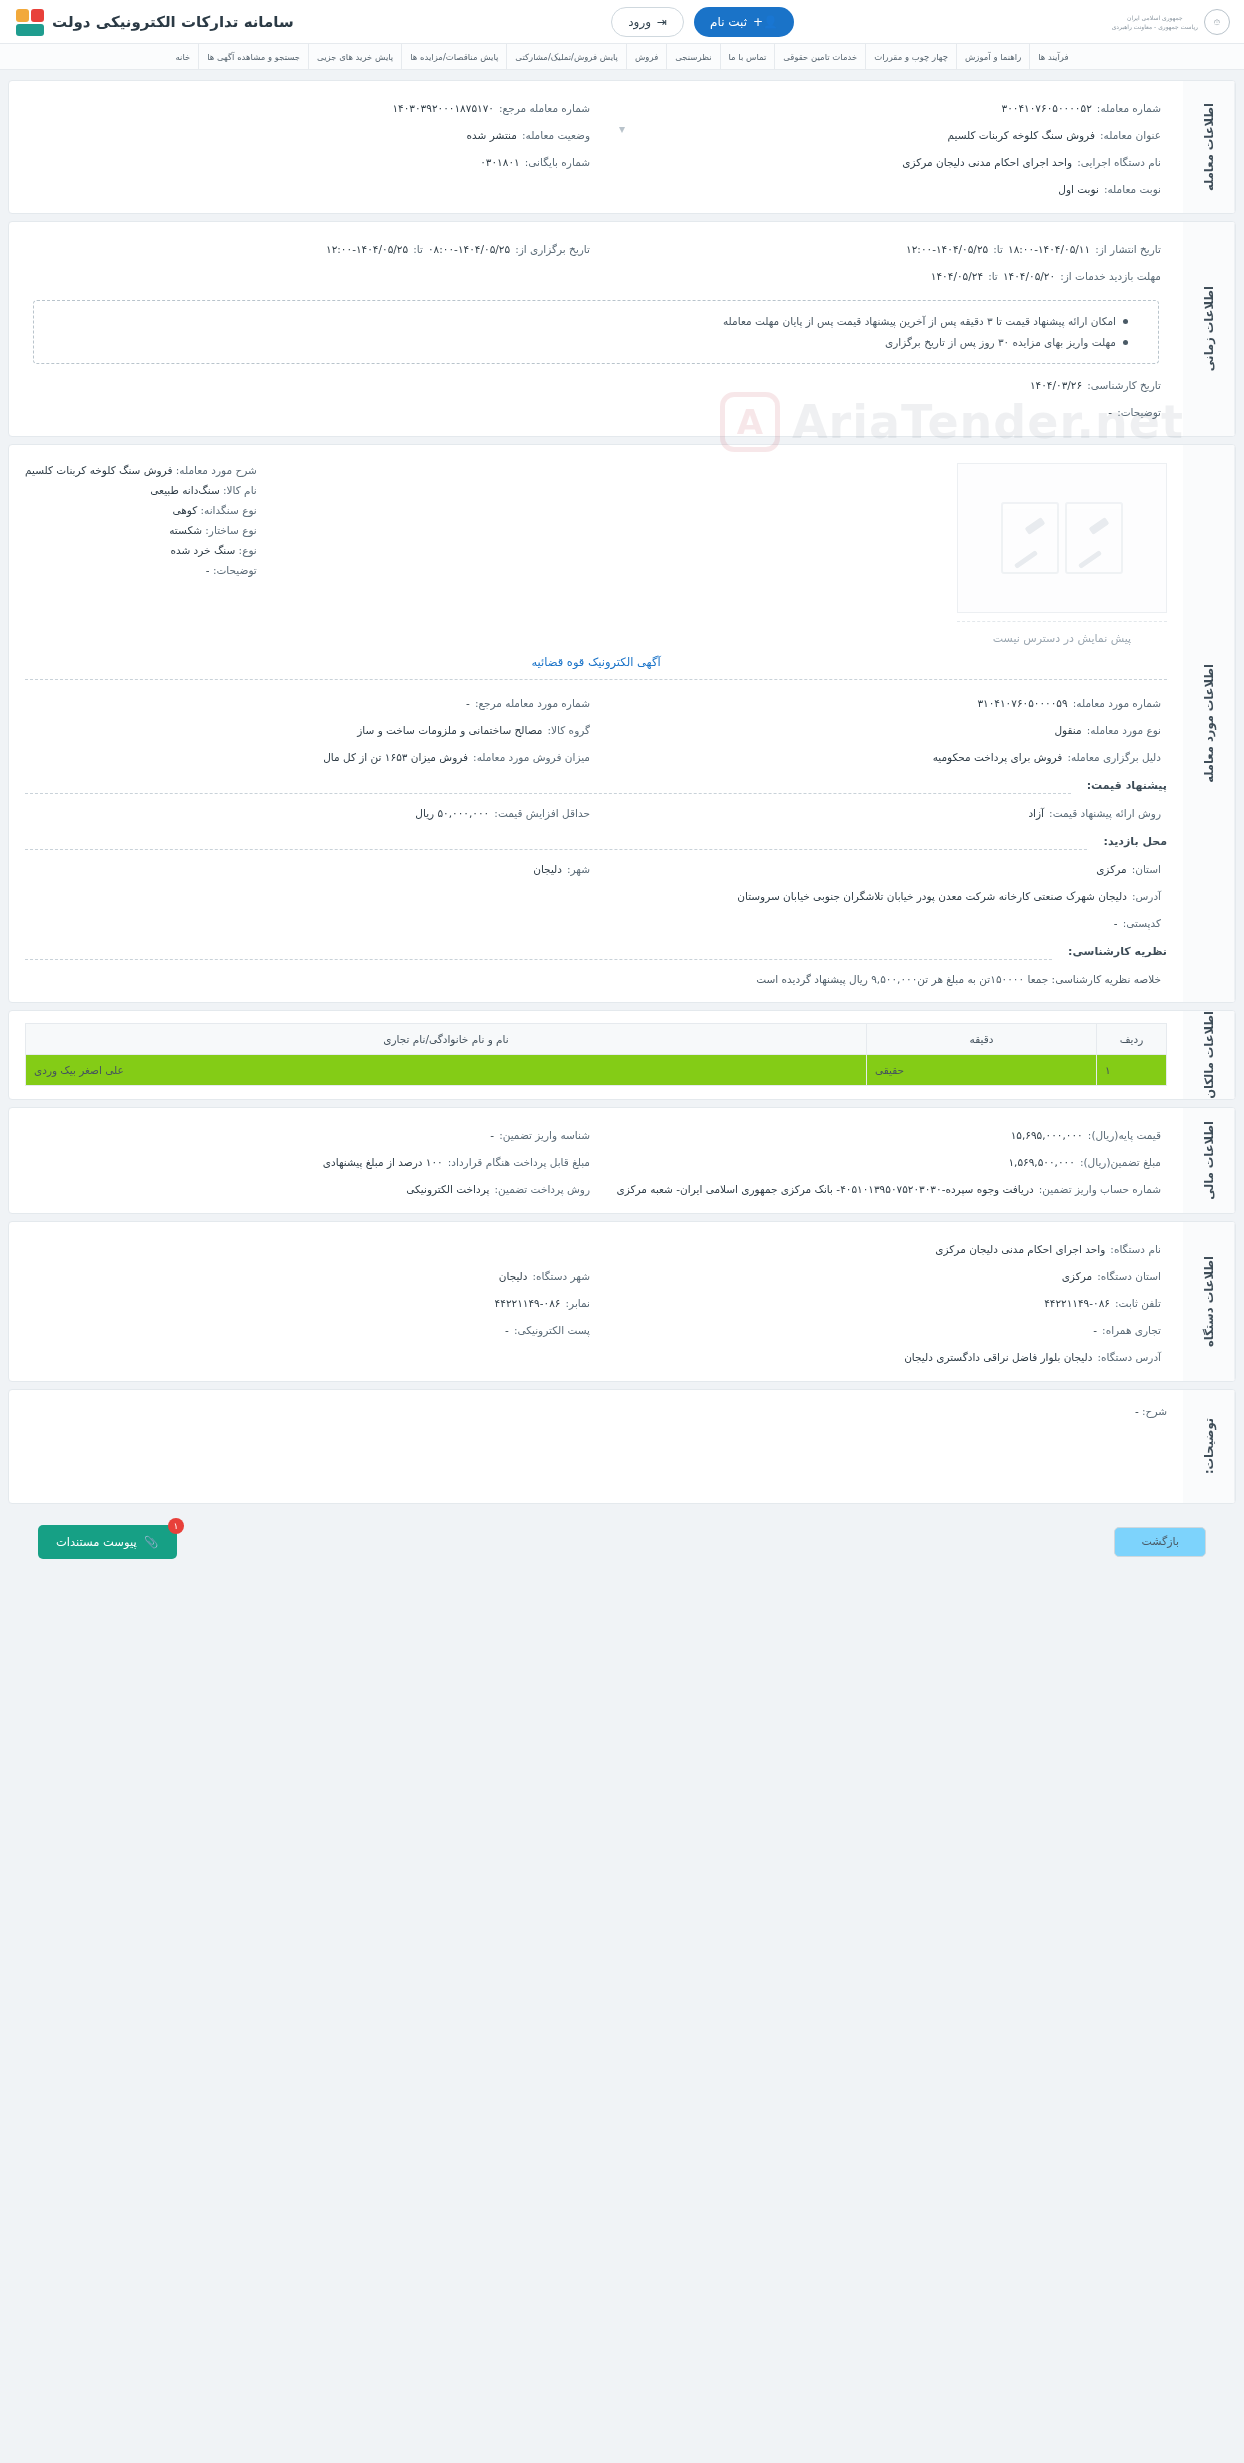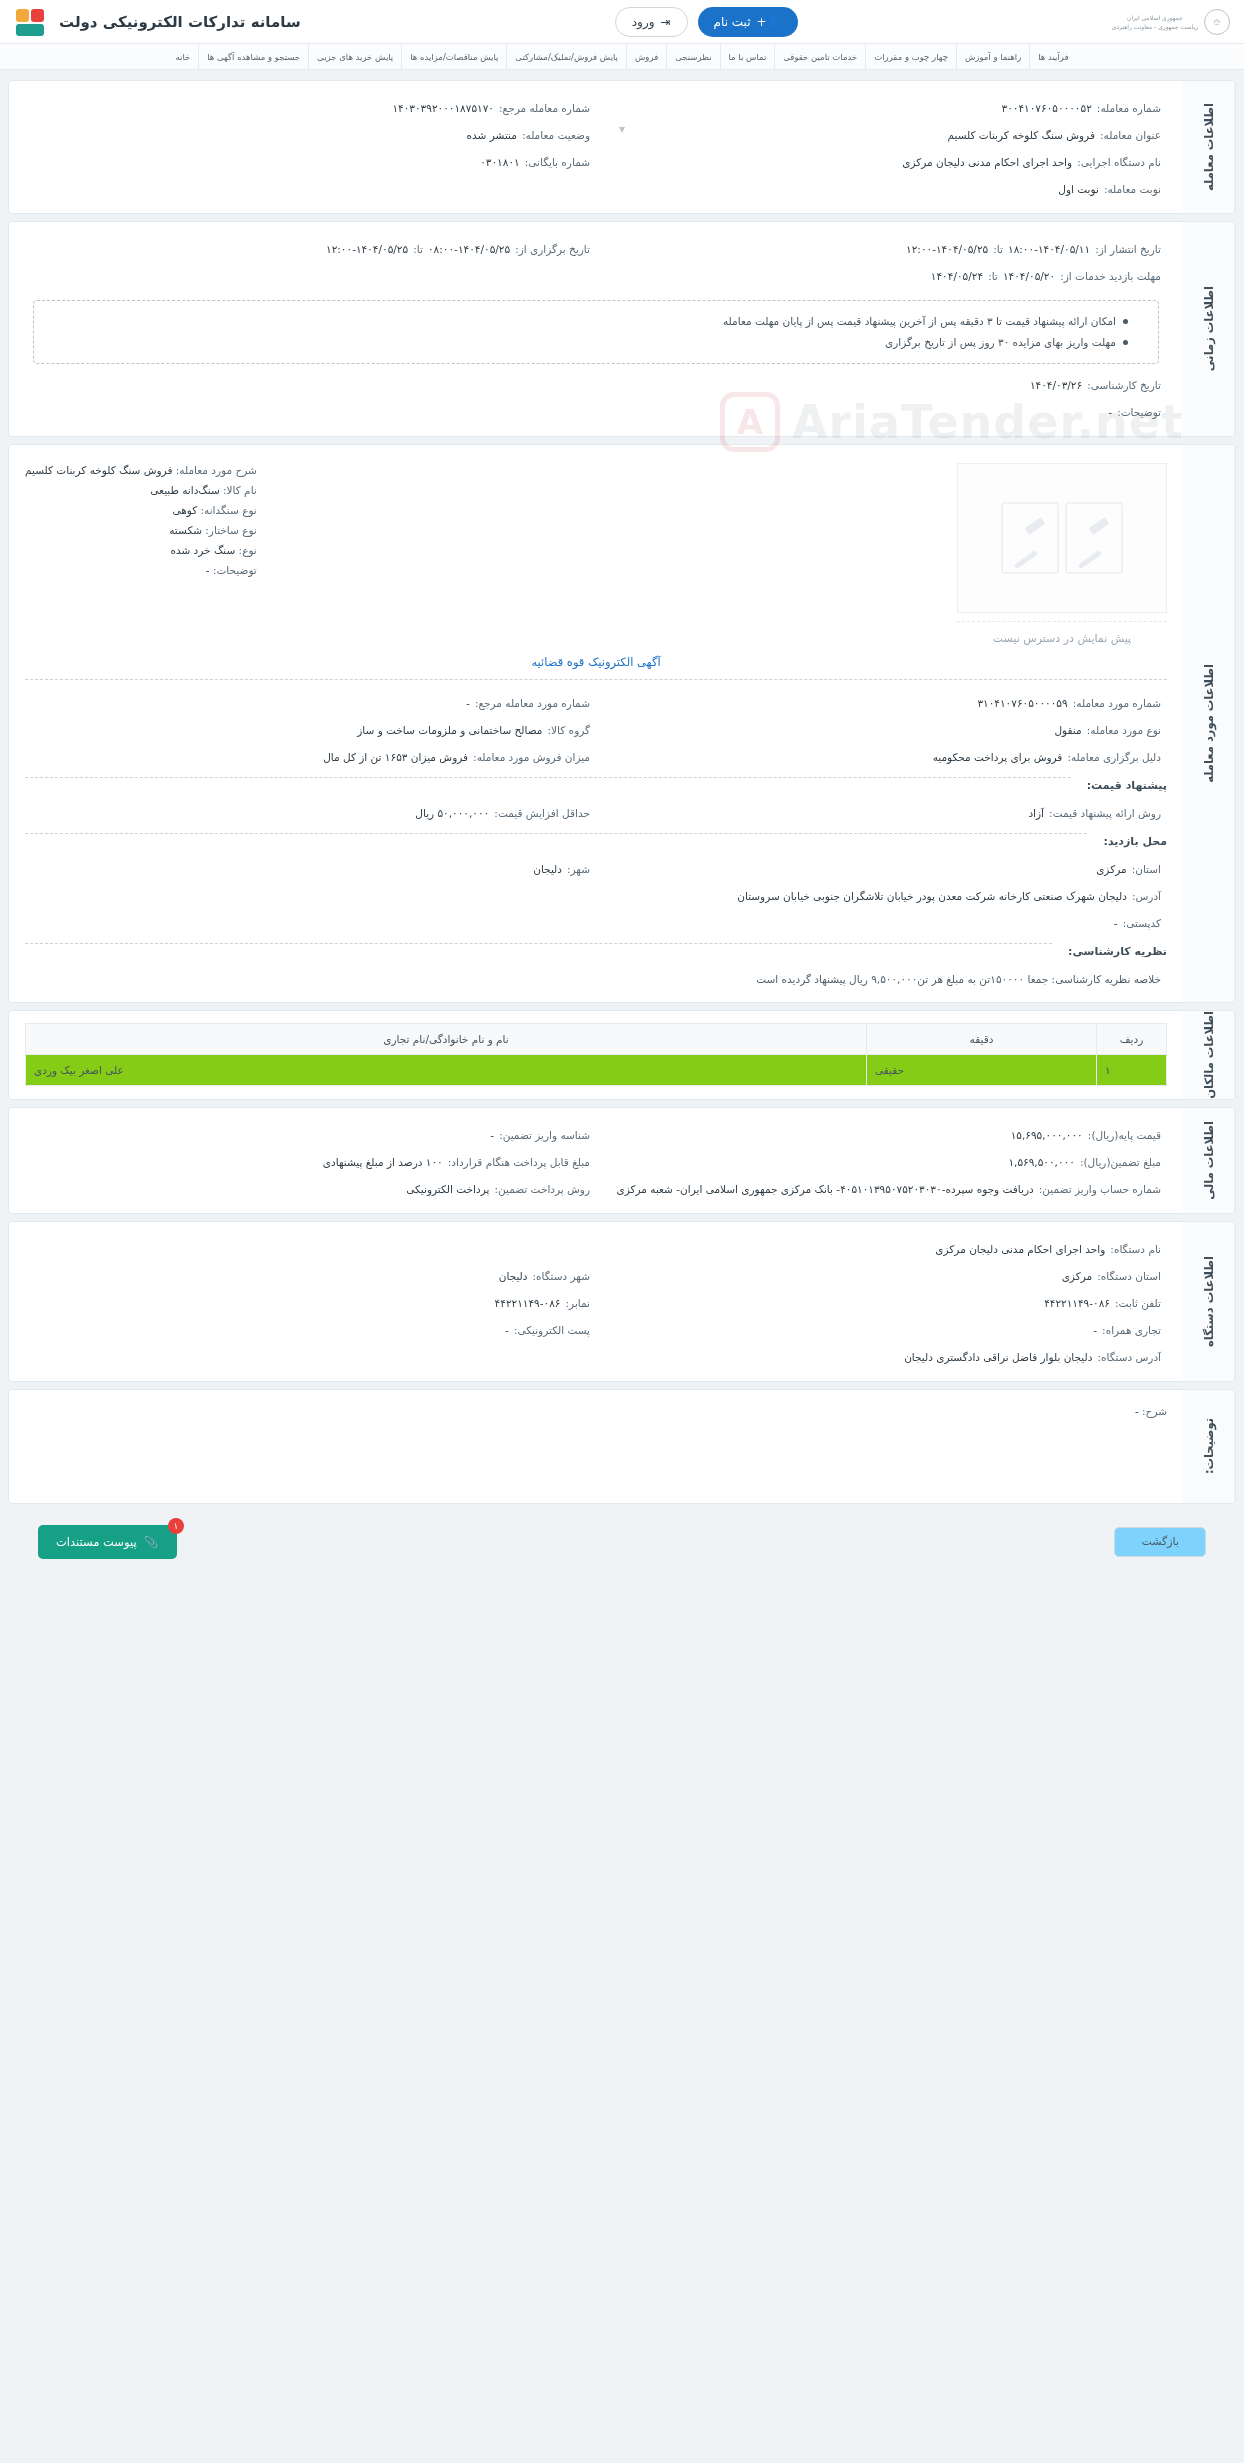--- a/index.html
+++ b/index.html
@@ -14,21 +14,21 @@
   .topbar {
     height: 44px;
     background: #ffffff;
     display: flex;
     align-items: center;
     justify-content: space-between;
     padding: 0 14px;
     border-bottom: 1px solid #e6eaee;
   }
   .brand {
-    display: flex; align-items: center; gap: 15px;
+    display: flex; align-items: center; gap: 8px;
     order: 2;
   }
   .brand-text {
     font-size: 15px; color: #2b3a45; font-weight: bold;
     letter-spacing: 0;
   }
   .brand-logo {
     width: 30px; height: 30px; position: relative;
   }
   .brand-logo .sq1 {
@@ -175,21 +175,21 @@
   .judicial-link {
     color: #1a73c8; font-size: 11.5px; text-align: center; margin: 4px 0 10px 0; cursor: pointer;
   }
   .dashed-sep {
     border-top: 1px dashed #c9d2d9; margin: 10px 0 8px 0;
   }
   .sub-head {
     font-size: 11px; color: #3e4d58; font-weight: bold; margin: 2px 0 2px 0;
   }
   .sub-head-line {
-    display: flex; align-items: flex-start; gap: 16px; margin: 8px 0 4px;
+    display: flex; align-items: flex-end; gap: 16px; margin: 8px 0 4px;
   }
   .sub-head-line .line { flex: 1; border-top: 1px dashed #c9d2d9; }
 
   
   table.tbl {
     width: 100%; border-collapse: collapse; font-size: 10.5px; color: #45535e;
   }
   table.tbl th {
     background: #f7f9fa; border: 1px solid #e6eaee; padding: 9px 8px; font-weight: normal; color: #45535e;
   }

